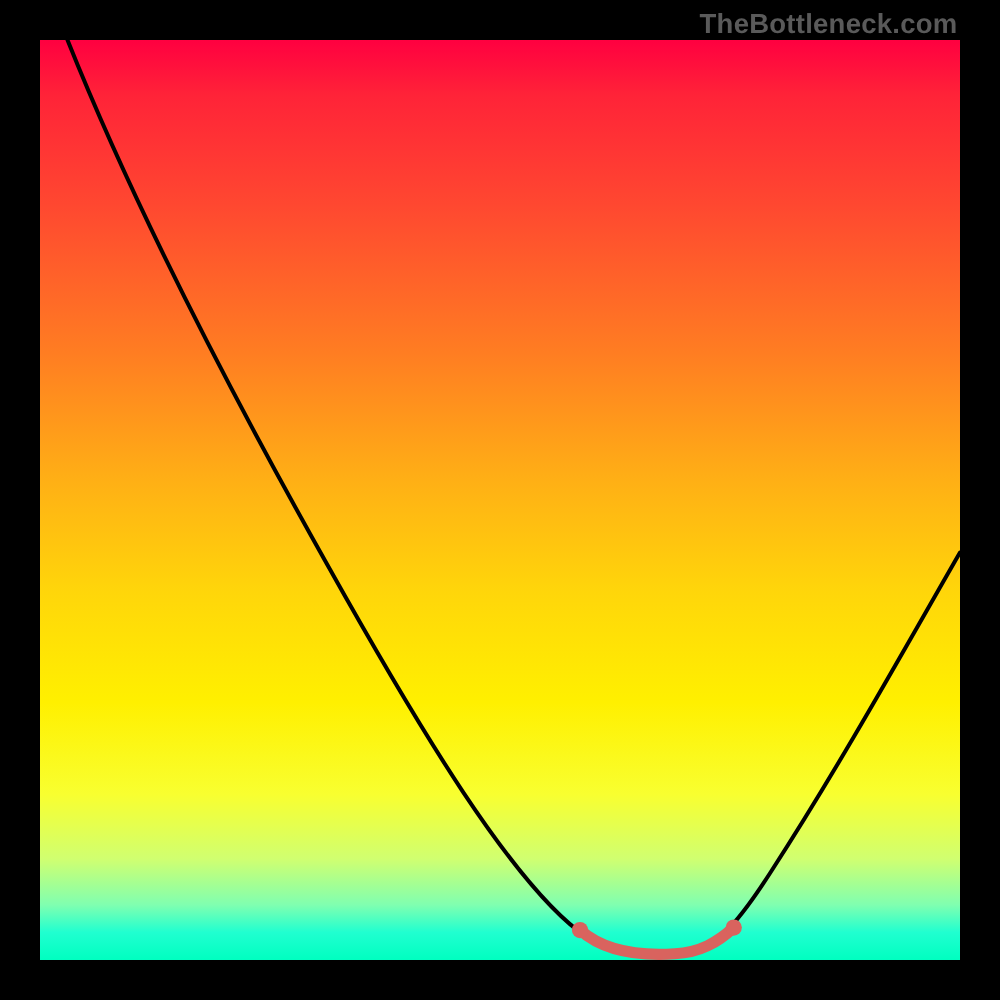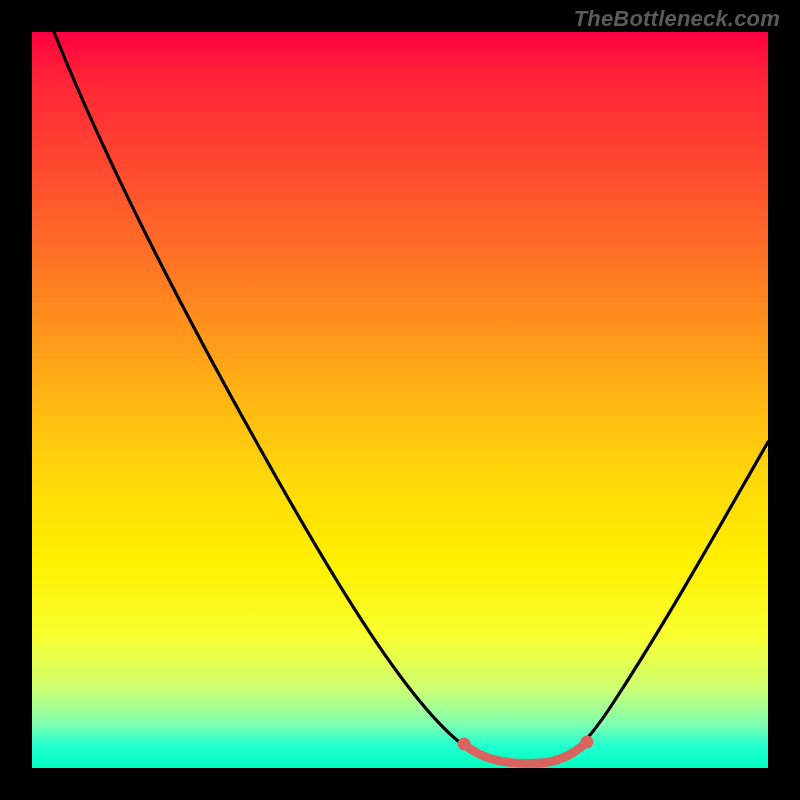--- a/index.html
+++ b/index.html
@@ -42,27 +42,26 @@
   .plot-area svg {
     position: absolute;
     left: 0;
     top: 0;
     width: 736px;
     height: 736px;
   }
   .attribution {
     position: absolute;
     top: 6px;
-    right: 20px;
+    right: 34px;
     color: #5a5a5a;
     font-size: 22px;
     font-weight: 600;
     letter-spacing: 0.2px;
     user-select: none;
-    font-style: italic;
   }
 </style>
 </head>
 <body>
 
 <div class="container">
   <div class="plot-area">
     <svg viewBox="0 0 736 736">
       <path d="M 22 0
                C 70 120, 140 260, 230 420

